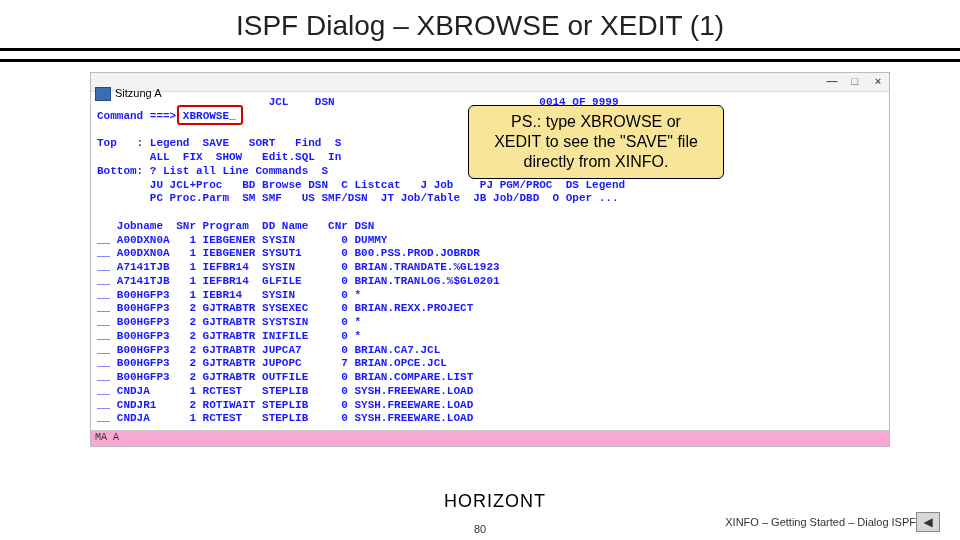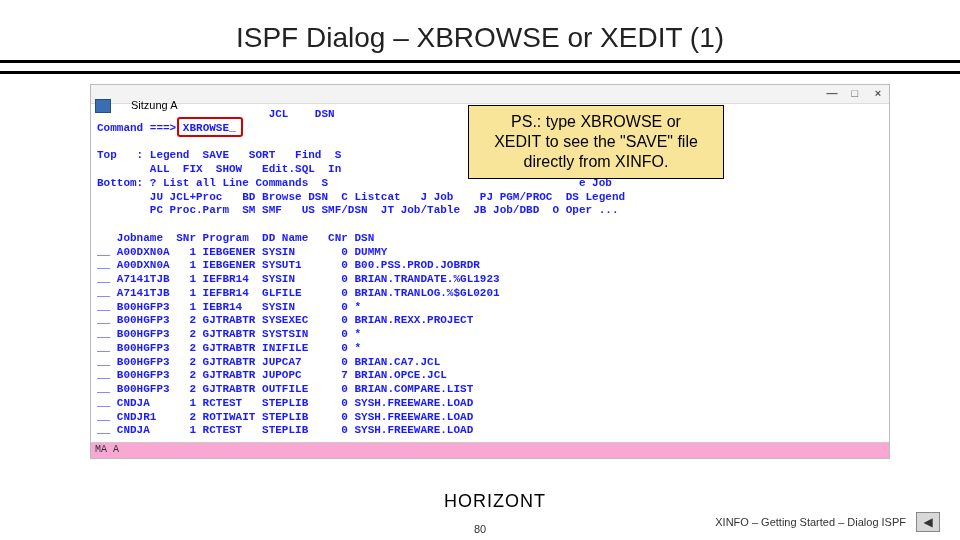--- a/index.html
+++ b/index.html
@@ -11,21 +11,21 @@
   }
   .slide {
     position: relative;
     width: 960px; height: 540px;
     box-sizing: border-box;
   }
   .title {
     text-align: center;
     font-size: 28px;
     color: #222;
-    padding-top: 22px;
+    padding-top: 10px;
     padding-bottom: 6px;
   }
   .hr {
     border-bottom: 3px solid #000;
     margin: 0 0 8px 0;
   }
   .hr2 {
     border-bottom: 3px solid #000;
     margin-top: 2px;
   }
@@ -42,21 +42,21 @@
     display: flex;
     justify-content: space-between;
     align-items: center;
     height: 18px;
     background: #f3f3f3;
     border-bottom: 1px solid #ddd;
     padding: 0 4px;
     font-family: Arial, sans-serif;
     font-size: 11px;
   }
-  .titlebar .left { display: flex; gap: 20px; align-items: center; margin-top: 24px; }
+  .titlebar .left { display: flex; gap: 4px; align-items: center; margin-top: 24px; }
   .titlebar .icon-box { width: 14px; height: 12px; background: #3b6db3; border: 1px solid #264d80; }
   .titlebar .ctrls span {
     display: inline-block; width: 14px; text-align: center;
     color: #555; font-weight: bold;
     margin-left: 6px;
   }
   .content {
     padding: 4px 6px 4px 6px;
     color: #1a1aff;
     font-weight: bold;
@@ -106,21 +106,20 @@
     left: 50%;
     transform: translateX(-50%);
     font-size: 11px;
     color: #333;
     margin-top: 32px;
   }
   .footer .right {
     margin-left: auto;
     display: flex;
     align-items: center;
-    gap: 10px;
     padding-right: 20px;
     font-size: 11px;
     color: #333;
   }
   .nav-icon {
     width: 22px; height: 18px;
     background: #d8d8d8;
     border: 1px solid #888;
     display: inline-flex;
     align-items: center;
@@ -172,21 +171,21 @@
 <span>__ B00HGFP3   2 GJTRABTR OUTFILE     0 BRIAN.COMPARE.LIST</span>
 <span>__ CNDJA      1 RCTEST   STEPLIB     0 SYSH.FREEWARE.LOAD</span>
 <span>__ CNDJR1     2 ROTIWAIT STEPLIB     0 SYSH.FREEWARE.LOAD</span>
 <span>__ CNDJA      1 RCTEST   STEPLIB     0 SYSH.FREEWARE.LOAD</span></div>
 
     <div class="status">MA        A</div>
 
     <div class="red-box" style="left:86px; top:32px; width:62px; height:16px;"></div>
   </div>
 
-  <div class="callout" style="left:468px; top:105px; width:230px;">
+  <div class="callout" style="left:468px; top:105px; width:230px;border-radius:6px;">
     <div>PS.: type XBROWSE or</div>
     <div>XEDIT to see the "SAVE" file</div>
     <div>directly from XINFO.</div>
   </div>
 
   <div class="footer">
     <div class="brand">HORIZONT</div>
     <div class="page">80</div>
     <div class="right">
       <span>XINFO – Getting Started – Dialog ISPF</span>

